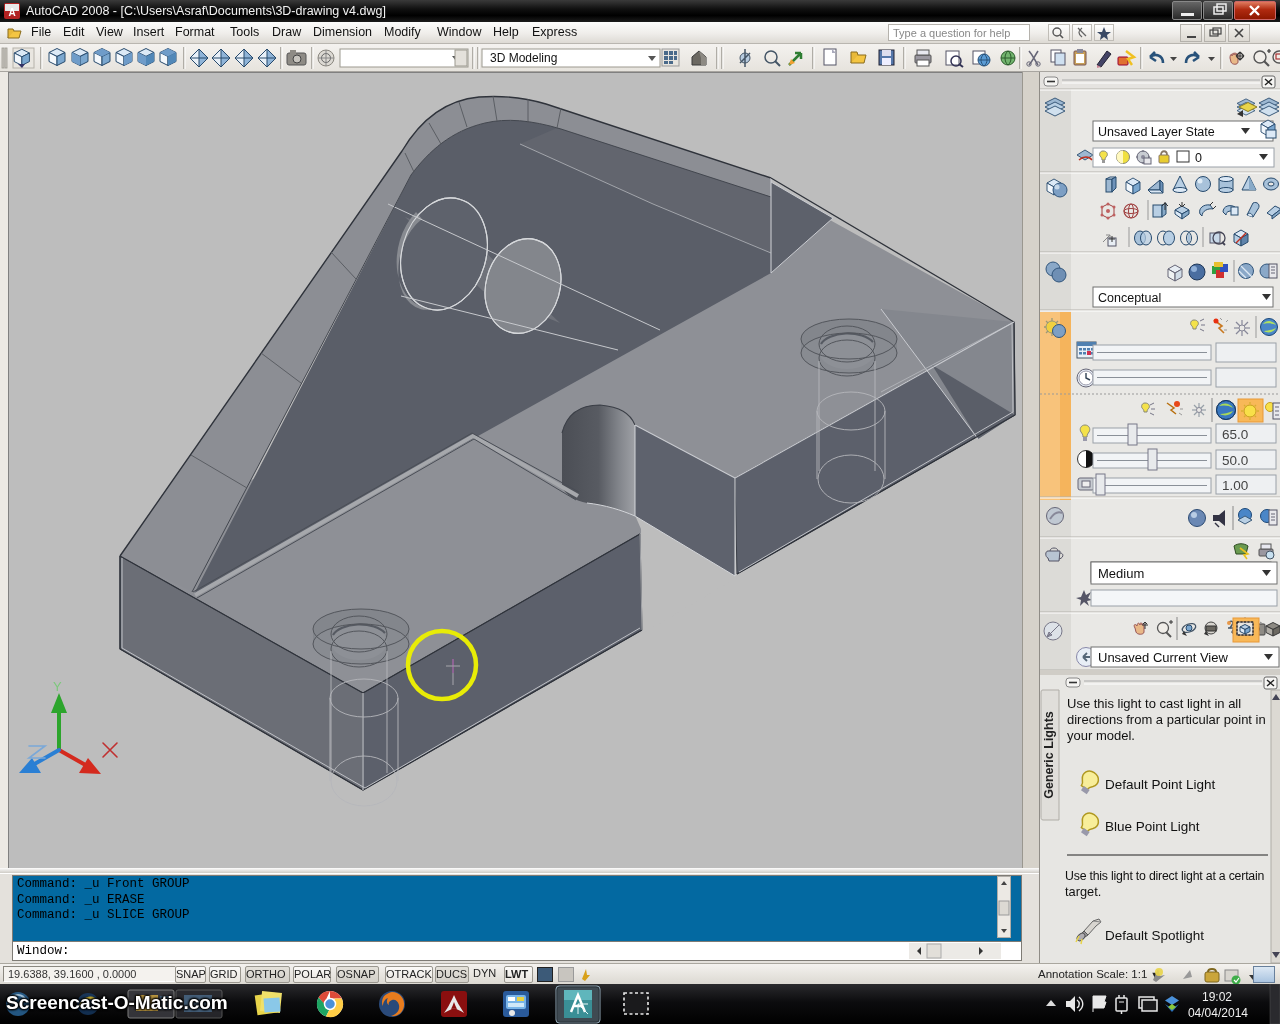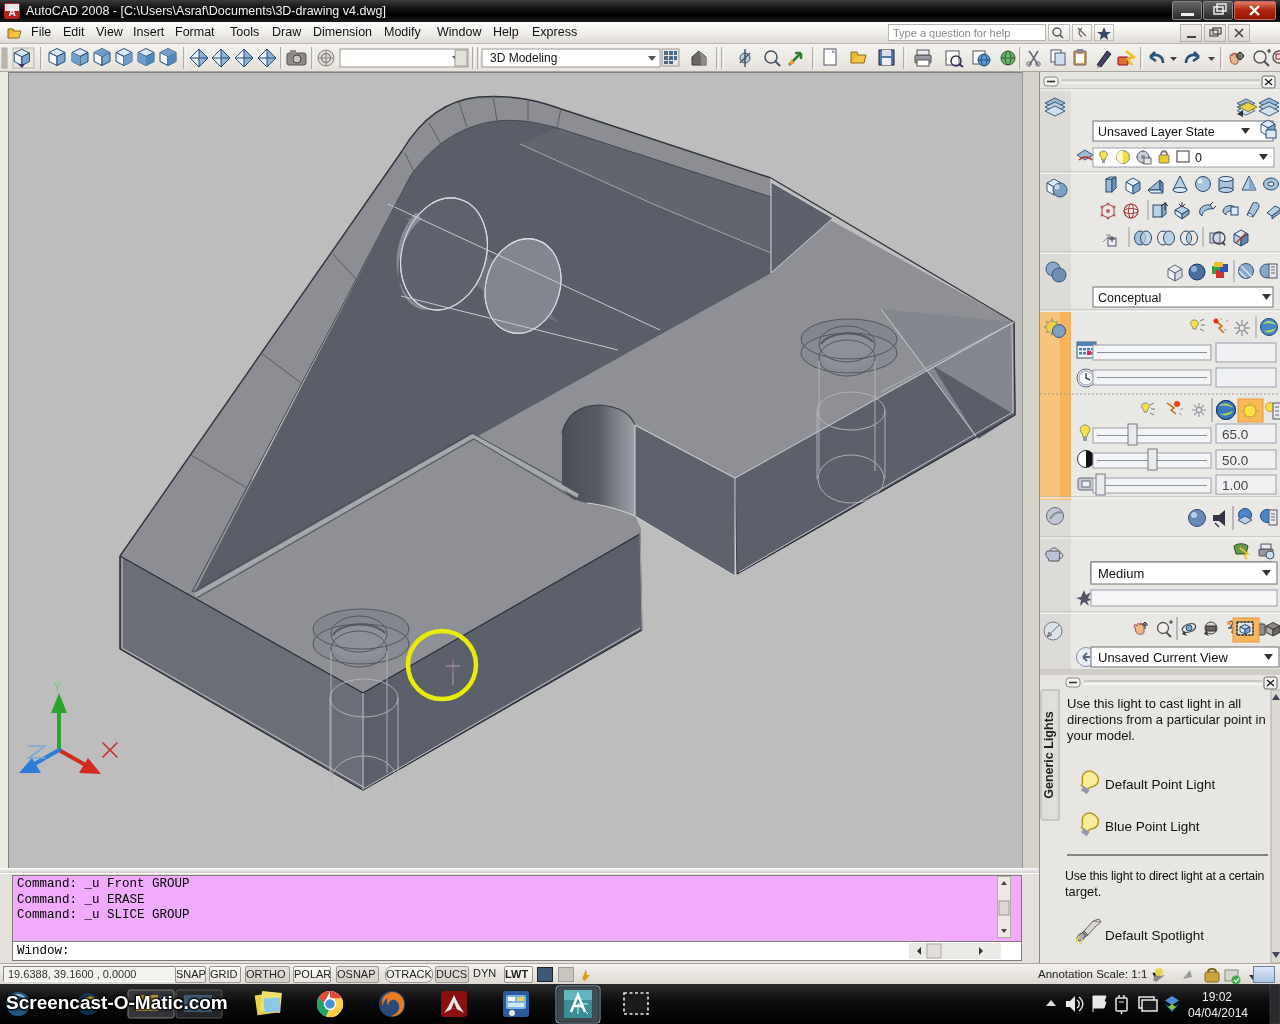--- a/index.html
+++ b/index.html
@@ -68,21 +68,21 @@
   <div class="menuitem" style="left:133px">Insert</div>
   <div class="menuitem" style="left:175px">Format</div>
   <div class="menuitem" style="left:230px">Tools</div>
   <div class="menuitem" style="left:272px">Draw</div>
   <div class="menuitem" style="left:313px">Dimension</div>
   <div class="menuitem" style="left:384px">Modify</div>
   <div class="menuitem" style="left:437px">Window</div>
   <div class="menuitem" style="left:493px">Help</div>
   <div class="menuitem" style="left:532px">Express</div>
 
-  <div class="abs" style="left:888px;top:2px;width:158px;height:17px;background:#fff;border:1px solid #b5b2ac;font-size:11px;color:#888;padding:2px 4px;">Type a question for help</div>
+  <div class="abs" style="left:888px;top:2px;width:142px;height:17px;background:#fff;border:1px solid #b5b2ac;font-size:11px;color:#888;padding:2px 4px;">Type a question for help</div>
   <div class="abs" style="left:1048px;top:2px;width:22px;height:17px;border:1px solid #c0bdb7;background:linear-gradient(#fff,#e8e5e0);">
      <svg width="20" height="15">
         <circle cx="8" cy="7" r="4" fill="none" stroke="#555" stroke-width="1.4"></circle>
         <path d="M11 10 L14 13" stroke="#555" stroke-width="1.6"></path>
       </svg>
   </div>
   <div class="abs" style="left:1072px;top:2px;width:20px;height:17px;border:1px solid #c0bdb7;background:linear-gradient(#fff,#e8e5e0);">
      <svg width="18" height="15">
         <path d="M5 3 L13 11 M9 3 C 5 6 5 9 9 12" fill="none" stroke="#666" stroke-width="1.3"></path>
       </svg>
@@ -1001,21 +1001,21 @@
         <ellipse cx="5" cy="19" rx="4.5" ry="3" fill="#b0adb2" stroke="#555" transform="rotate(-42 5 19)"></ellipse>
         <path d="M3 18 L0 24 M6 21 L5 26" stroke="#e8d44a" stroke-width="1.5"></path>
         <path d="M17 3 L25 4" stroke="#888"></path>
       </g>
 <text x="65" y="868" font-size="13.5" fill="#111">Default Spotlight</text>
 </svg>
 </div>
 
 <div id="cmdarea">
   <div class="abs" style="left:0;top:0;width:1039px;height:6px;background:linear-gradient(#fdfdfd,#cfccc6);border-bottom:1px solid #fff;"></div>
-  <div class="abs" style="left:12px;top:7px;width:1010px;height:80px;background:#f0abfc;border:1px solid #7e7b75;">
+  <div class="abs" style="left:12px;top:7px;width:1010px;height:80px;background:#0369a1;border:1px solid #7e7b75;">
     <div style="font-family:'Liberation Mono',monospace;font-size:12.5px;color:#000;padding:1px 4px;line-height:15.5px;white-space:pre;">Command: _u Front GROUP
 Command: _u ERASE
 Command: _u SLICE GROUP</div>
   </div>
   <div class="abs" style="left:997px;top:8px;width:14px;height:62px;background:#ece9e4;border:1px solid #b0ada7;">
     <svg width="12" height="60">
         <path d="M6 4 L9 8 L3 8 Z" fill="#444"></path>
         <rect x="1" y="24" width="10" height="14" fill="#dcd9d3" stroke="#999"></rect>
         <path d="M6 56 L9 52 L3 52 Z" fill="#444"></path>
       </svg>
@@ -1032,21 +1032,21 @@
   </div>
 </div>
 
 <div id="statusbar">
   <div class="abs sunken" style="left:3px;top:2px;width:173px;height:16px;font-size:11px;color:#333;padding:1px 4px;background:#f4f2ee;">19.6388, 39.1600 , 0.0000</div>
   <div class="sbtn" style="left:175px;width:31px;">SNAP</div>
   <div class="sbtn" style="left:209px;width:32px;">GRID</div>
   <div class="sbtn" style="left:245px;width:45px;background:linear-gradient(#e4e1da,#d2cfc8);">ORTHO</div>
   <div class="sbtn" style="left:293px;width:38px;">POLAR</div>
   <div class="sbtn" style="left:336px;width:43px;background:linear-gradient(#e4e1da,#d2cfc8);">OSNAP</div>
-  <div class="sbtn" style="left:385px;width:48px;border-radius:7px;">OTRACK</div>
+  <div class="sbtn" style="left:385px;width:48px;">OTRACK</div>
   <div class="sbtn" style="left:435px;width:34px;background:linear-gradient(#e4e1da,#d2cfc8);">DUCS</div>
   <div class="sbtn" style="left:473px;width:27px;border:none;background:none;">DYN</div>
   <div class="sbtn" style="left:504px;width:29px;font-weight:bold;">LWT</div>
   <div class="abs" style="left:537px;top:3px;width:16px;height:15px;background:#3c5a78;border:1px solid #222;"></div>
   <div class="abs" style="left:558px;top:3px;width:16px;height:15px;background:#c8c5bf;border:1px solid #999;"></div>
   <div class="abs" style="left:580px;top:3px;width:12px;height:15px;">
     <svg width="12" height="15">
         <path d="M2 12 L6 2 L7 8 L10 8 L5 14 Z" fill="#d8a018"></path>
       </svg>
   </div>

